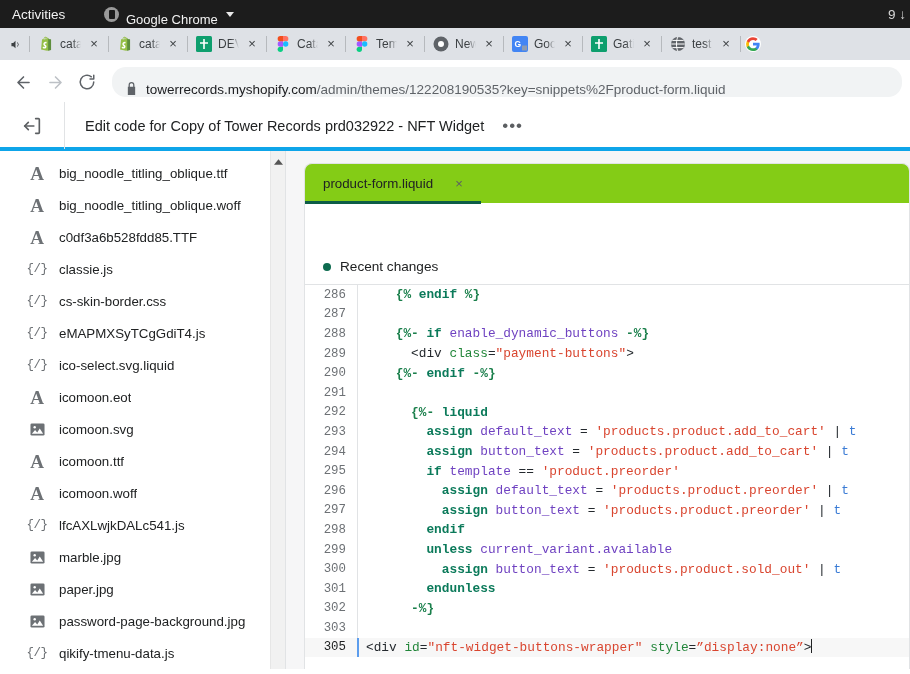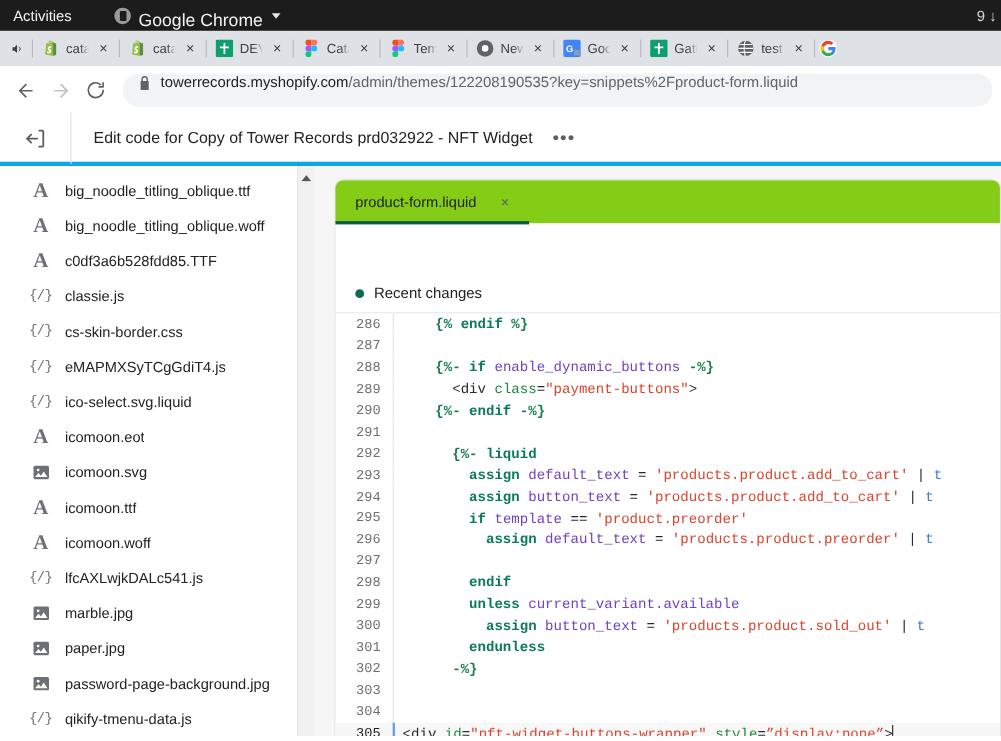--- a/index.html
+++ b/index.html
@@ -24,21 +24,21 @@
   }
   .chrome-mini {
     width: 15px; height: 15px; border-radius: 50%;
     background: #9a9a9a; position: relative; flex: none;
   }
   .chrome-mini::after {
     content: ""; position: absolute; left: 4.5px; top: 3px;
     width: 6px; height: 9px; border-radius: 1px;
     background: #1c1c1c;
   }
-  .gnome-app-name { color: #f2f2f2; font-size: 16px; margin-top: 11px; }
+  .gnome-app-name { color: #f2f2f2; font-size: 13px; margin-top: 11px; }
   .gnome-caret {
     width: 0; height: 0; border-left: 4.5px solid transparent;
     border-right: 4.5px solid transparent; border-top: 5px solid #e8e8e8;
     margin-left: 1px;
   }
   .gnome-clock {
     position: absolute; right: 4px; top: 0; height: 28px;
     display: flex; align-items: center; color: #d6d6d6; font-size: 13.5px;
   }
 
@@ -78,21 +78,21 @@
     height: 44px; background: #ffffff; display: flex; align-items: center;
     padding: 0 8px; gap: 2px;
   }
   .nav-btn {
     width: 30px; height: 30px; display: flex; align-items: center;
     justify-content: center; color: #5f6368; border-radius: 50%;
   }
   .nav-btn.disabled { color: #bdc1c6; }
   .omnibox {
     flex: 1; height: 28px; background: #f1f3f4; border-radius: 14px;
-    display: flex; align-items: flex-end; padding: 15px 14px; margin-left: 8px;
+    display: flex; align-items: flex-start; padding: 15px 14px; margin-left: 8px;
     gap: 9px; font-size: 13px; overflow: hidden;
   }
   .omni-url { color: #5f6368; white-space: nowrap; font-size: 13.5px; }
   .omni-url b { color: #202124; font-weight: 400; }
 
   
   .admin-header {
     height: 47px; background: #ffffff; display: flex; align-items: center;
     border-bottom: 4px solid #0ea5e9;
   }
@@ -572,20 +572,21 @@
           <span class="code-text"><span class="tk-plain">        </span><span class="tk-kw">if</span><span class="tk-plain"> </span><span class="tk-var">template</span><span class="tk-op"> == </span><span class="tk-str">'product.preorder'</span></span>
         </div>
         <div class="code-line">
           <span class="gutter">296</span>
           <span class="gutter-rule"></span>
           <span class="code-text"><span class="tk-plain">          </span><span class="tk-kw">assign</span><span class="tk-plain"> </span><span class="tk-var">default_text</span><span class="tk-op"> = </span><span class="tk-str">'products.product.preorder'</span><span class="tk-op"> | </span><span class="tk-filter">t</span></span>
         </div>
         <div class="code-line">
           <span class="gutter">297</span>
           <span class="gutter-rule"></span>
+          <span class="code-text"><span class="tk-plain">          </span><span class="tk-kw">assign</span><span class="tk-plain"> </span><span class="tk-var">button_text</span><span class="tk-op"> = </span><span class="tk-str">'products.product.preorder'</span><span class="tk-op"> | </span><span class="tk-filter">t</span></span>
         </div>
         <div class="code-line">
           <span class="gutter">298</span>
           <span class="gutter-rule"></span>
           <span class="code-text"><span class="tk-plain">        </span><span class="tk-kw">endif</span></span>
         </div>
         <div class="code-line">
           <span class="gutter">299</span>
           <span class="gutter-rule"></span>
           <span class="code-text"><span class="tk-plain">        </span><span class="tk-kw">unless</span><span class="tk-plain"> </span><span class="tk-var">current_variant.available</span></span>
@@ -600,25 +601,20 @@
           <span class="gutter-rule"></span>
           <span class="code-text"><span class="tk-plain">        </span><span class="tk-kw">endunless</span></span>
         </div>
         <div class="code-line">
           <span class="gutter">302</span>
           <span class="gutter-rule"></span>
           <span class="code-text"><span class="tk-plain">      </span><span class="tk-delim">-%}</span></span>
         </div>
         <div class="code-line">
           <span class="gutter">303</span>
-          <span class="gutter-rule"></span>
-          <span class="code-text"></span>
-        </div>
-        <div class="code-line">
-          <span class="gutter">304</span>
           <span class="gutter-rule"></span>
           <span class="code-text"></span>
         </div>
         <div class="code-line cursor-line">
           <span class="gutter">305</span>
           <span class="gutter-rule"></span>
           <span class="code-text"><span class="tk-punc">&lt;div </span><span class="tk-tag">id</span><span class="tk-punc">=</span><span class="tk-str">"nft-widget-buttons-wrapper"</span><span class="tk-plain"> </span><span class="tk-tag">style</span><span class="tk-punc">=</span><span class="tk-str">”display:none”</span><span class="tk-punc">&gt;</span><span class="caret-bar"></span></span>
         </div>
       </div>
   </div>

